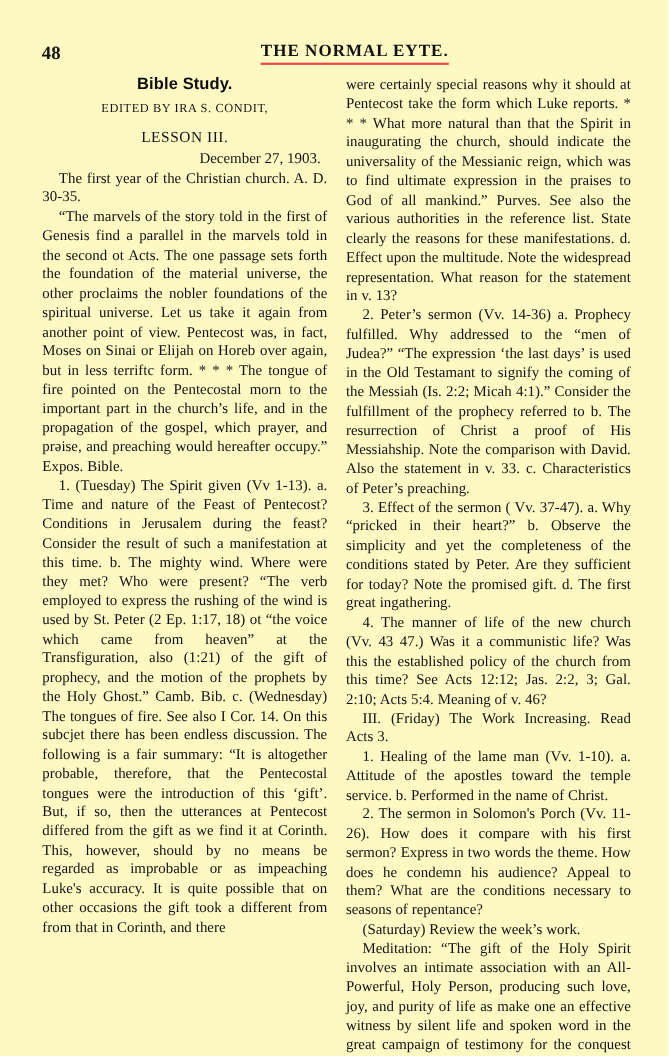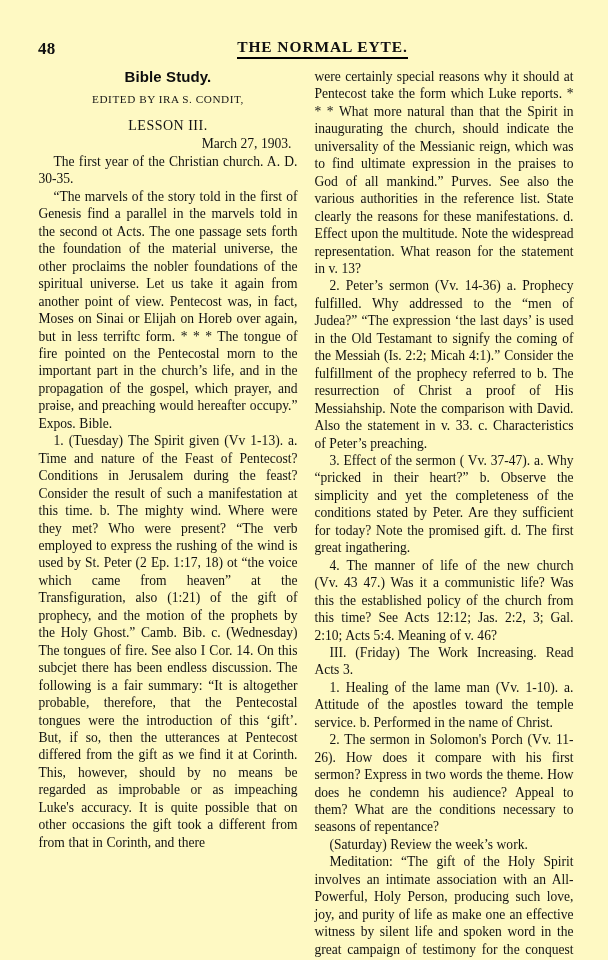--- a/index.html
+++ b/index.html
@@ -45,21 +45,21 @@
     top: 0;
     width: 608px;
     text-align: center;
     font-size: 15.5px;
     font-weight: 700;
     letter-spacing: 0.9px;
     color: #111;
   }
   .head-title .rule-wrap {
     display: inline-block;
-    border-bottom: 2px solid #000000;
+    border-bottom: 2px solid #ef4444;
     padding-bottom: 1px;
     margin-left: 37px;
   }
 
   
   .columns {
     position: absolute;
     top: 68px;
     left: 38px;
     width: 536px;
@@ -135,21 +135,21 @@
     </div>
   </div>
 
   <div class="columns">
 
     <div class="col">
 
       <div class="dept-title">Bible Study.</div>
       <div class="dept-editor">EDITED BY  IRA S. CONDIT,</div>
       <div class="lesson-line">LESSON III.</div>
-      <div class="date-line">March 27, 1903.</div>
+      <div class="date-line">December 27, 1903.</div>
 
       <p class="body indent">The  first year of the Christian church. A. D. 30-35.</p>
       <p class="body indent">“The  marvels  of the story told in the first of Genesis  find  a  parallel  in  the marvels told in the second ot Acts.  The one passage sets forth  the  foundation of the  material  universe,  the  other  proclaims  the  nobler  foundations  of  the spiritual universe.    Let  us  take it again from another point of  view.    Pentecost was, in fact, Moses on Sinai or Elijah on Horeb  over  again,  but  in  less  terriftc form.  * * *  The tongue of fire pointed on the Pentecostal morn to the important part in the church’s life, and in  the  propagation  of  the  gospel, which  prayer, and prəise, and  preaching  would  hereafter occupy.”   Expos. Bible.</p>
       <p class="body indent">1. (Tuesday)  The Spirit given (Vv 1-13).  a.  Time  and  nature of the Feast of Pentecost?    Conditions in Jerusalem during the feast?   Consider  the result of such  a  manifestation  at   this   time.    b. The  mighty  wind.     Where  were  they met? Who were present?  “The verb employed to express the rushing of the wind is  used  by St. Peter (2 Ep. 1:17,  18) ot “the  voice  which came  from  heaven” at the  Transfiguration,  also  (1:21)  of  the gift of prophecy, and  the  motion  of the prophets  by  the  Holy  Ghost.”    Camb. Bib.  c.  (Wednesday)  The  tongues  of fire.   See also I Cor. 14.   On this subcjet  there  has  been  endless  discussion. The following is a fair summary:   “It is altogether  probable,  therefore,  that  the Pentecostal  tongues  were  the  introduction of this ‘gift’.    But, if so, then  the utterances at Pentecost differed from  the gift as we find it at Corinth.   This, however, should by no means  be regarded as improbable  or  as impeaching Luke's accuracy.    It  is  quite  possible  that  on other  occasions  the gift took a different from from  that  in  Corinth, and  there</p>
 
     </div>
 
     <div class="col">
 
       <p class="body noindent">were  certainly  special  reasons  why  it should at Pentecost take the form  which Luke reports.  * * *  What more natural than that the Spirit in  inaugurating  the church, should indicate  the  universality of the Messianic reign, which was to find ultimate  expression  in  the praises to God of all mankind.”   Purves.   See also the various  authorities  in   the   reference list. State clearly the reasons  for  these manifestations.  d.  Effect  upon  the  multitude.    Note the widespread representation.    What reason for the statement in v. 13?</p>

